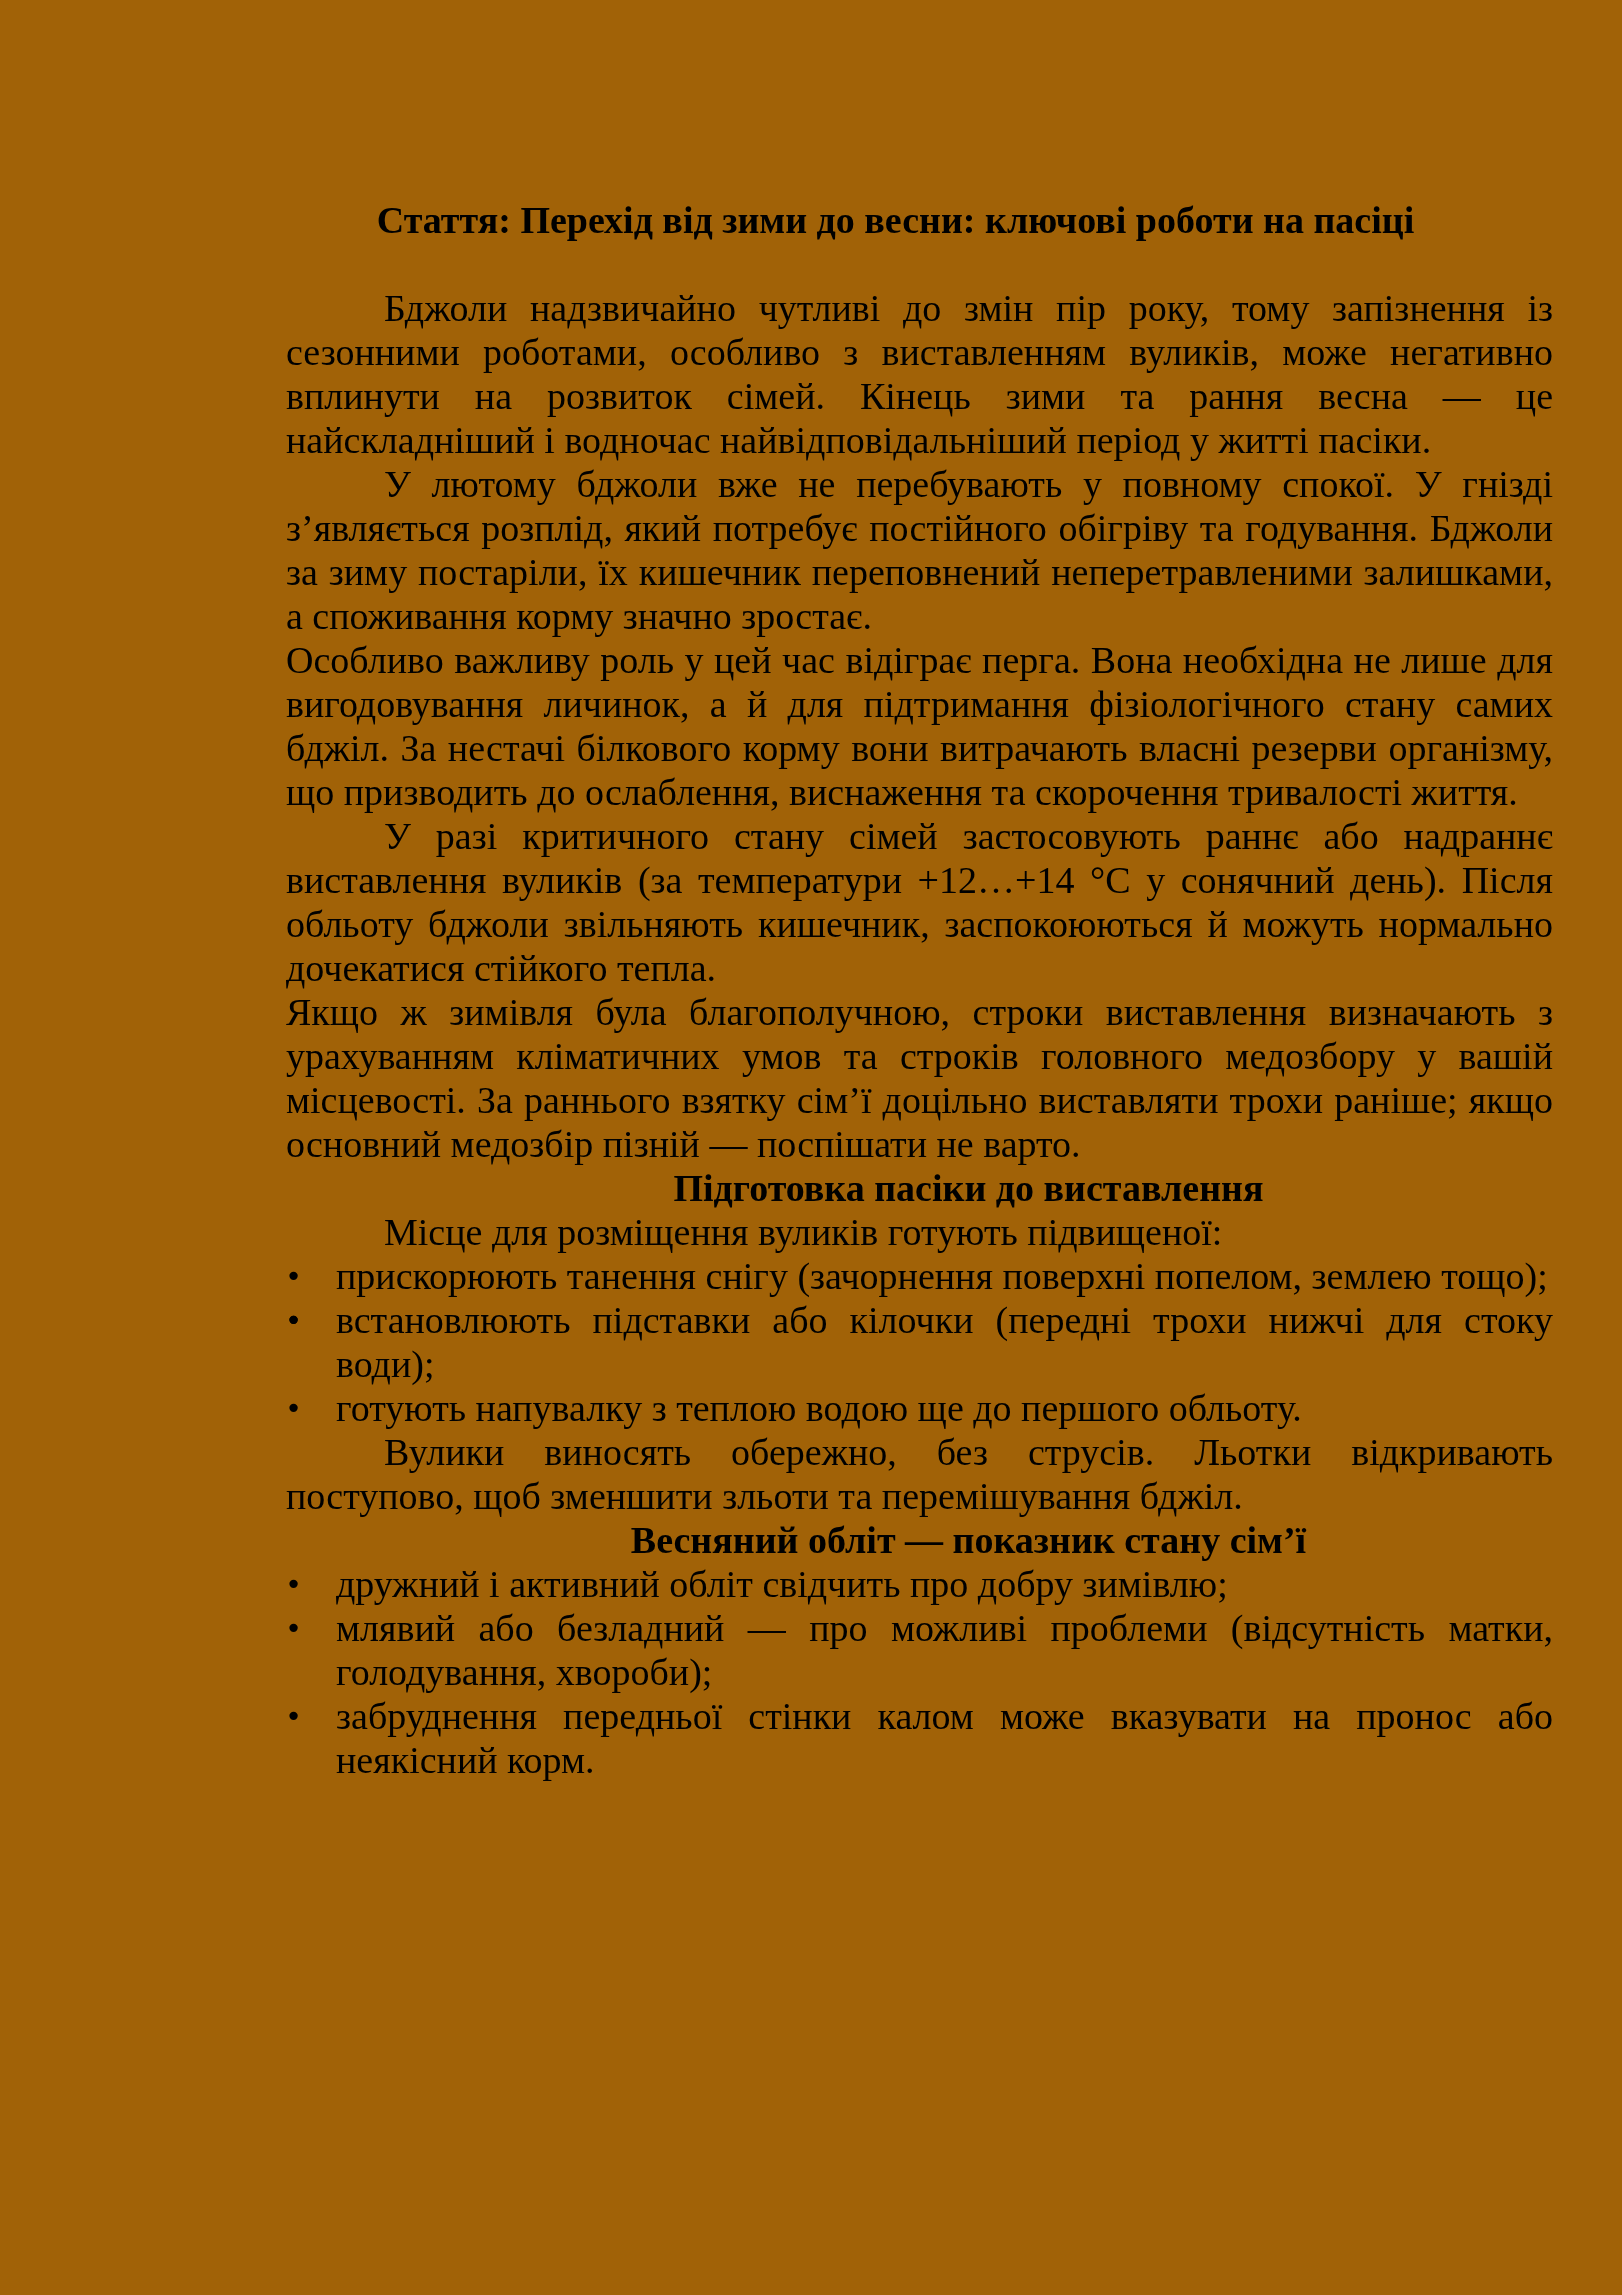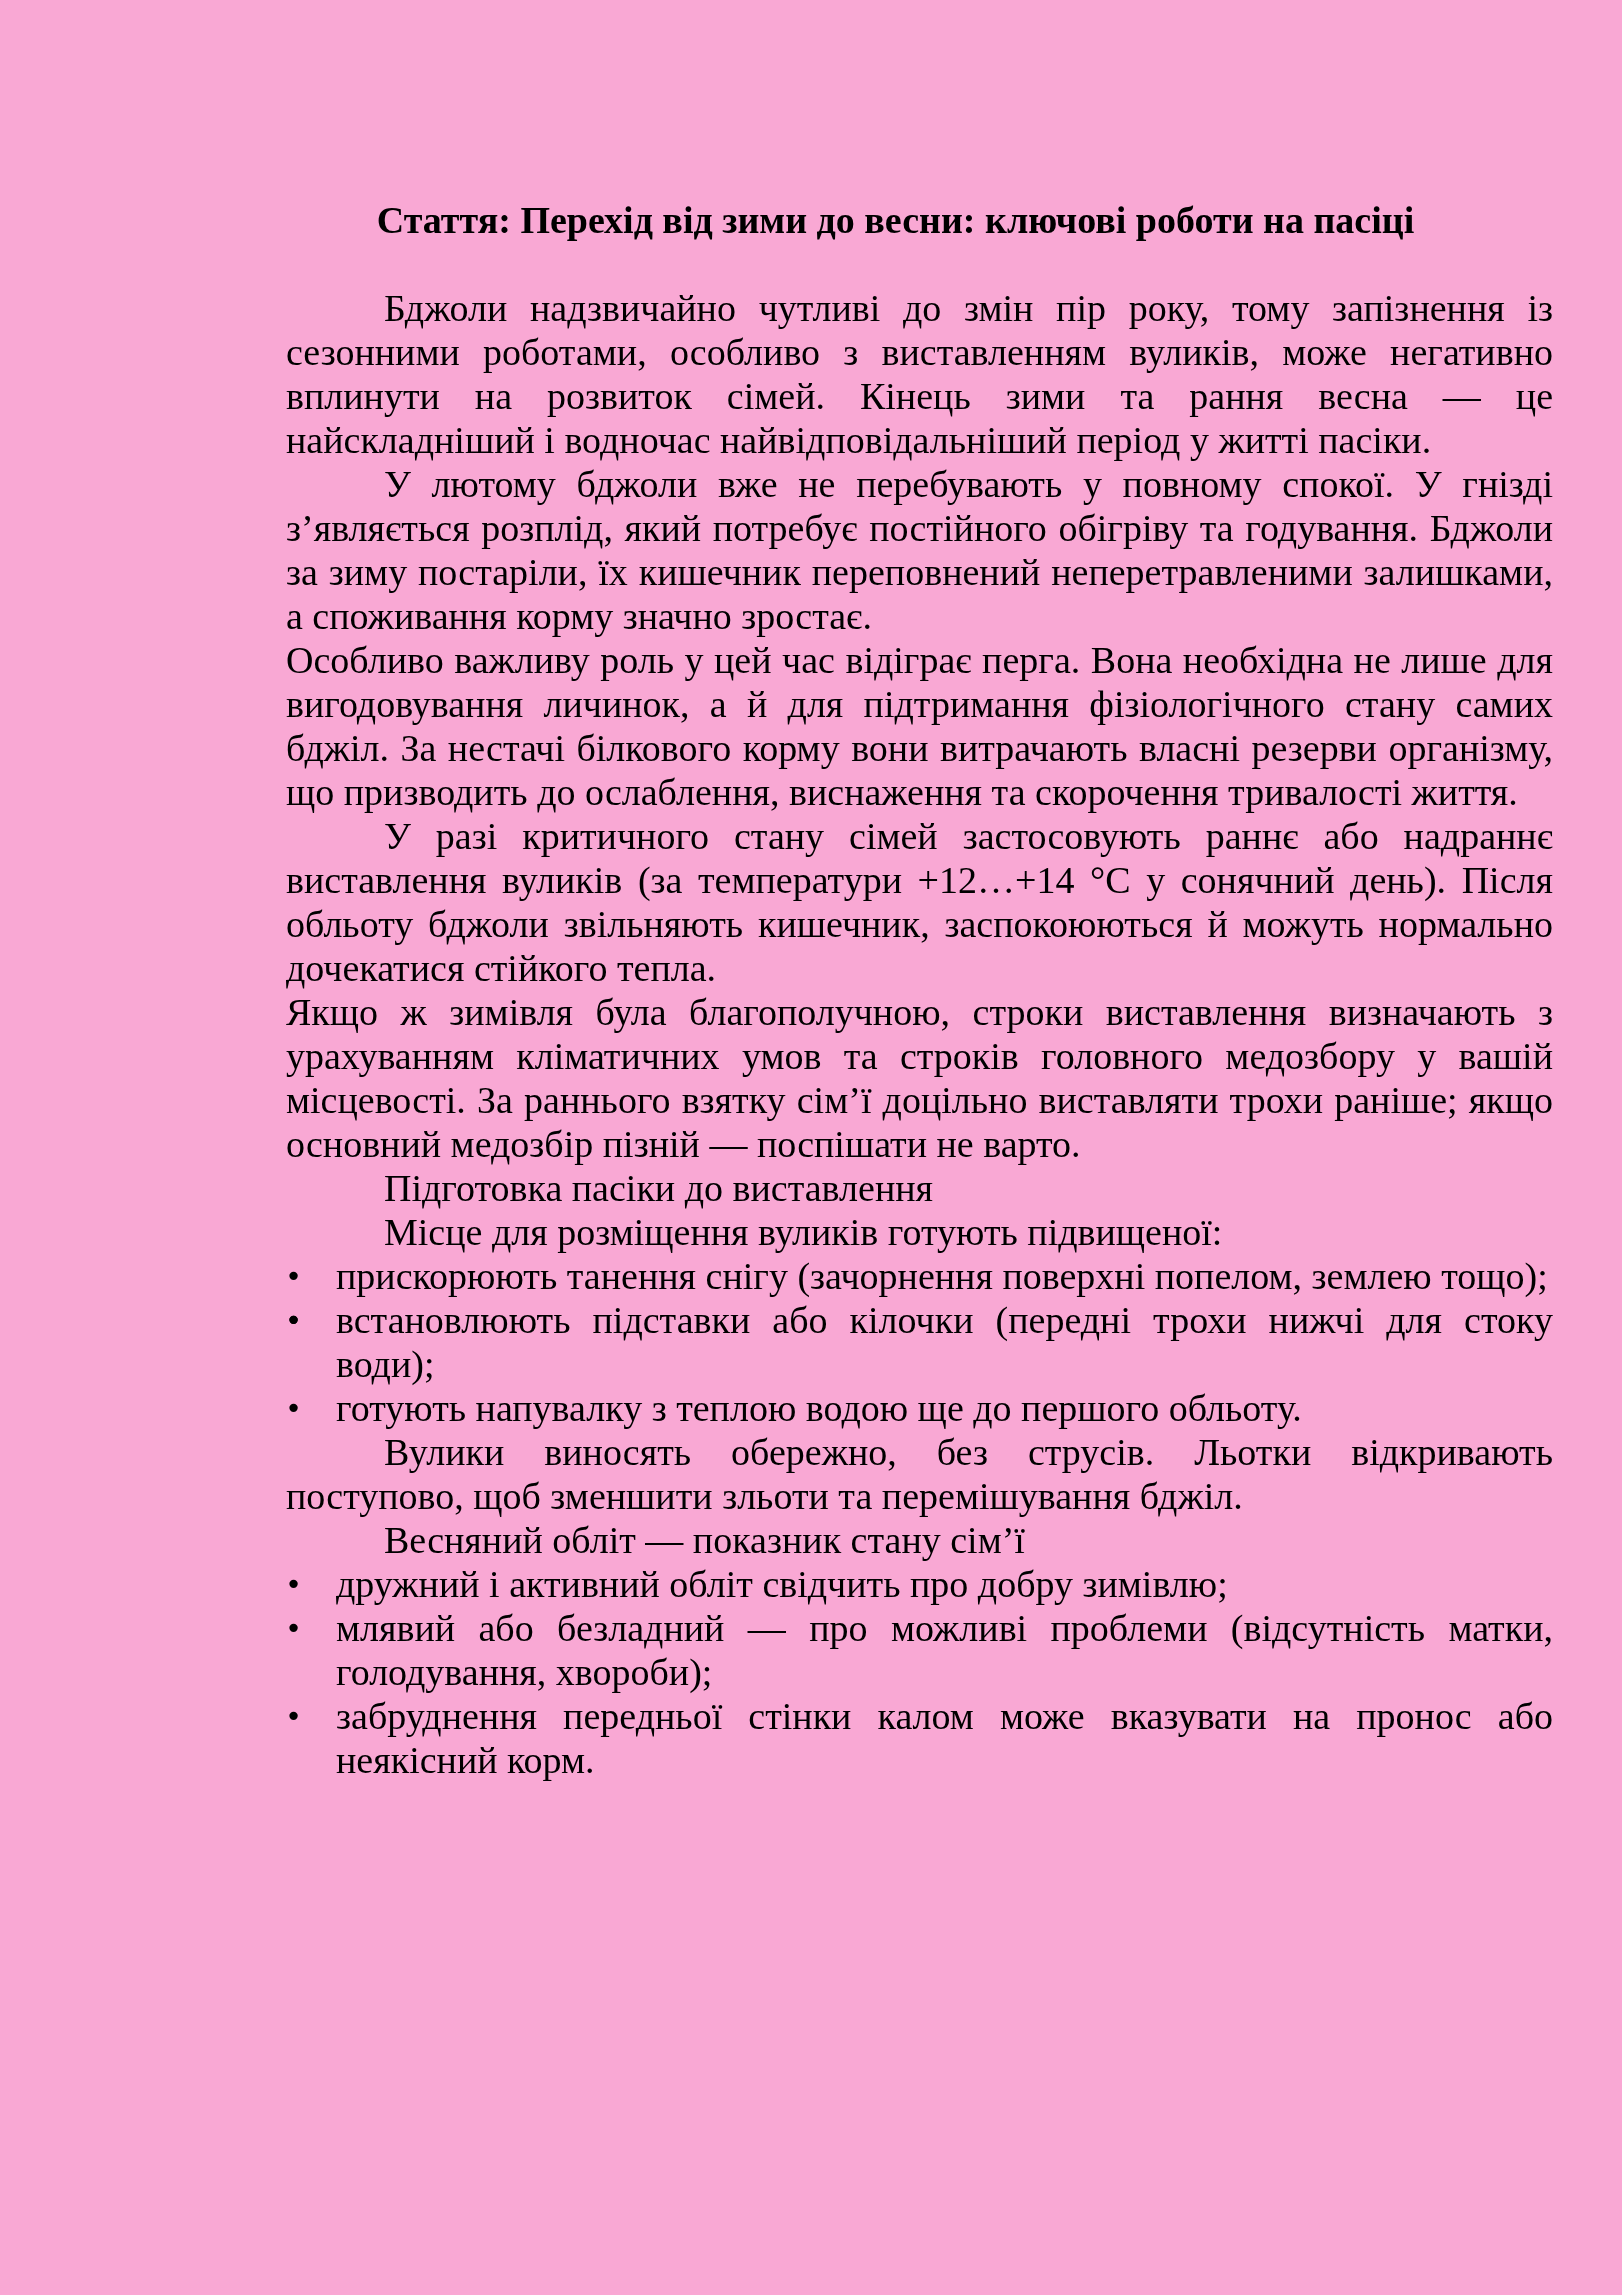--- a/index.html
+++ b/index.html
@@ -1,37 +1,37 @@
 <!DOCTYPE html>
 <html lang="uk" style="font-size:10.5px"><head>
 <meta charset="utf-8">
 <style>
   * { margin: 0; padding: 0; box-sizing: border-box; }
   html, body { background: #ffffff; }
   .page {
     position: relative;
     width: 1623px;
     height: 2295px;
-    background: #f9a8d4;
+    background: #a16207;
     color: #000000;
     font-family: "Liberation Serif", "DejaVu Serif", serif;
     font-size: 38px;
     line-height: 44px;
     padding: 198px 70px 0 238px;
     overflow: hidden;
   }
   .title {
     font-size: 38px;
     font-weight: bold;
     text-align: center;
     margin-bottom: 44px;
   }
   p { text-align: justify; margin-left: 48px; }
   .indent { text-indent: 98px; }
-  .heading { font-weight: normal; text-align: left; }
+  .heading { font-weight: bold; text-align: center; }
   ul.bullets {
     list-style: none;
     padding-left: 98px;
   }
   ul.bullets li {
     position: relative;
     text-align: justify;
   }
   .bullet-marker {
     position: absolute;

